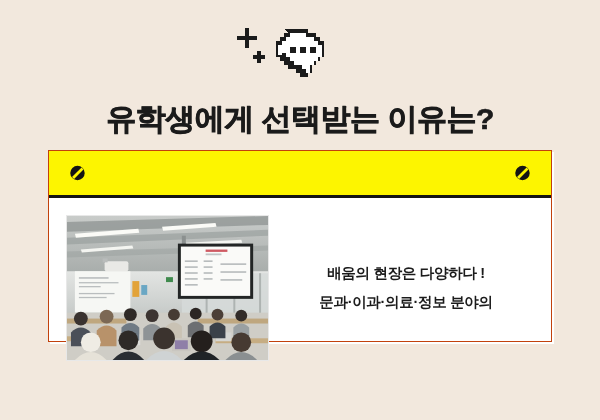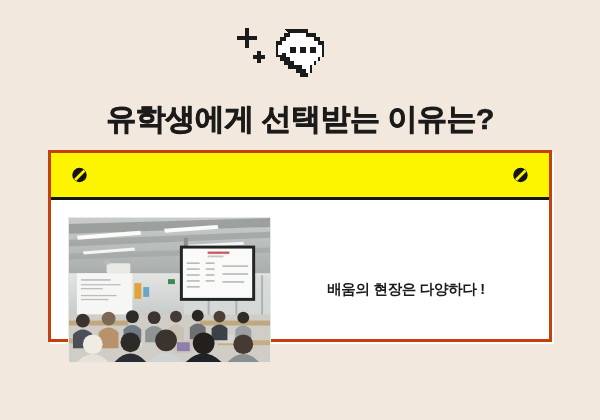--- a/index.html
+++ b/index.html
@@ -27,21 +27,21 @@
     line-height:1.1;
     white-space:nowrap;
     -webkit-text-stroke:0.7px #1b1b1b;
   }
 
   
   #card{
     position:absolute;left:48px;top:150px;
     width:504px;height:192px;
     background:#ffffff;
-    border:3px solid #c2410c;
+    border:1px solid #c2410c;
     box-sizing:border-box;
     box-shadow:2px 2px 0 #ffffff;
   }
 
   
   #card-banner{
     position:relative;
     height:47px;
     background:#fdf500;
     border-bottom:3px solid #141414;
@@ -265,16 +265,17 @@
           <circle cx="176" cy="128" r="10" fill="#463a32"></circle>
           <path d="M160 146 q16 -16 32 0 z" fill="#8a8f91"></path>
         </g>
 
         <rect x="0" y="0" width="203" height="146" fill="none"></rect>
       </svg>
     </div>
 
     <div id="card-text">
       <span class="line">배움의 현장은 다양하다 !</span>
+      <span class="line">문과·이과·의료·정보 분야의</span>
     </div>
 
   </div>
 </div>
 
 </body></html>

